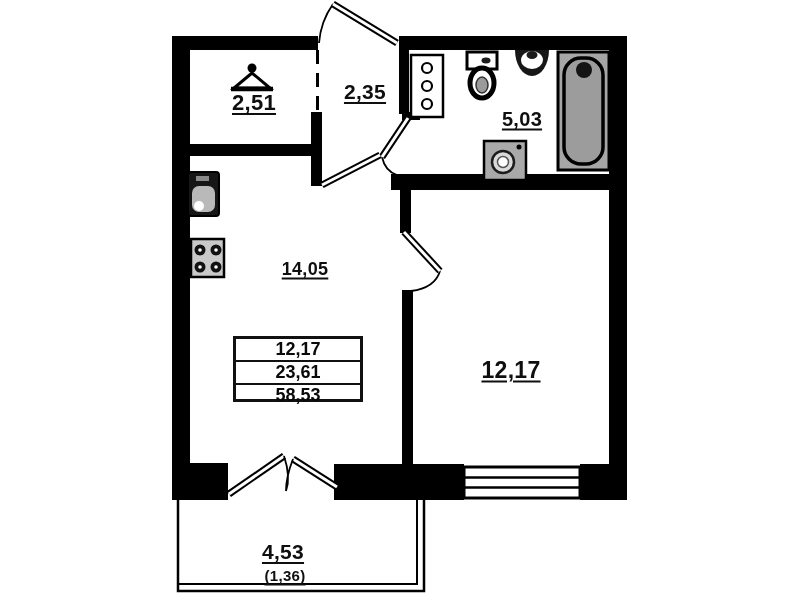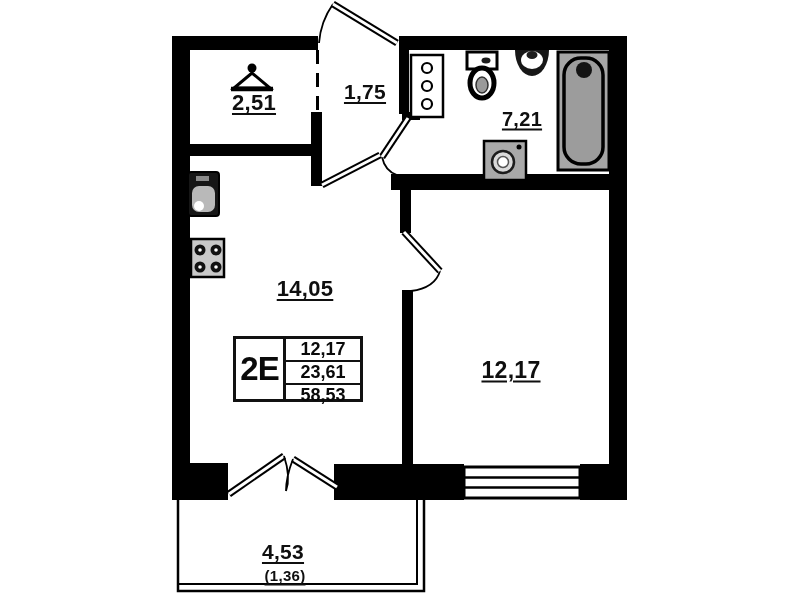--- a/index.html
+++ b/index.html
@@ -10,21 +10,21 @@
   .plan svg { position:absolute; left:0; top:0; }
   .area-label {
     position:absolute; transform:translate(-50%,-50%);
     font-weight:bold; color:#0f0f0f; white-space:nowrap;
     text-decoration:underline; text-decoration-thickness:2px; text-underline-offset:3px;
     letter-spacing:0.3px;
   }
   .lbl-wardrobe { left:254px; top:103px; font-size:22px; }
   .lbl-hallway  { left:365px; top:92px;  font-size:21px; }
   .lbl-bathroom { left:522px; top:119px; font-size:20px; }
-  .lbl-kitchen  { left:305px; top:269px; font-size:22px;margin-top:20px; }
+  .lbl-kitchen  { left:305px; top:269px; font-size:18px; }
   .lbl-room     { left:511px; top:370px; font-size:23px; }
   .lbl-balcony  { left:283px; top:552px; font-size:21px; }
   .lbl-balcony2 { left:285px; top:575px; font-size:15px; }
   .info-table {
     position:absolute; left:233px; top:336px; width:130px; height:66px;
     display:flex; background:#fff; border:3px solid #111; box-sizing:border-box;
   }
   .info-type {
     width:47px; border-right:3px solid #111; display:flex;
     align-items:center; justify-content:center;
@@ -158,29 +158,28 @@
     </g>
 
     <g>
       <rect x="558" y="52" width="51" height="118" fill="#a6a6a6" stroke="#000" stroke-width="3"></rect>
       <rect x="564" y="58" width="39" height="106" rx="17" fill="#9c9c9c" stroke="#000" stroke-width="3.5"></rect>
       <circle cx="584" cy="70" r="8" fill="#141414"></circle>
     </g>
   </svg>
 
   <div class="area-label lbl-wardrobe">2,51</div>
-  <div class="area-label lbl-hallway">1,75</div>
-  <div class="area-label lbl-bathroom">7,21</div>
+  <div class="area-label lbl-hallway">2,35</div>
+  <div class="area-label lbl-bathroom">5,03</div>
   <div class="area-label lbl-kitchen">14,05</div>
   <div class="area-label lbl-room">12,17</div>
   <div class="area-label lbl-balcony">4,53</div>
   <div class="area-label lbl-balcony2">(1,36)</div>
 
   <div class="info-table">
-    <div class="info-type">2E</div>
     <div class="info-rows">
       <div class="info-row">12,17</div>
       <div class="info-row">23,61</div>
       <div class="info-row">58,53</div>
     </div>
   </div>
 
 </div>
 
 </body></html>

